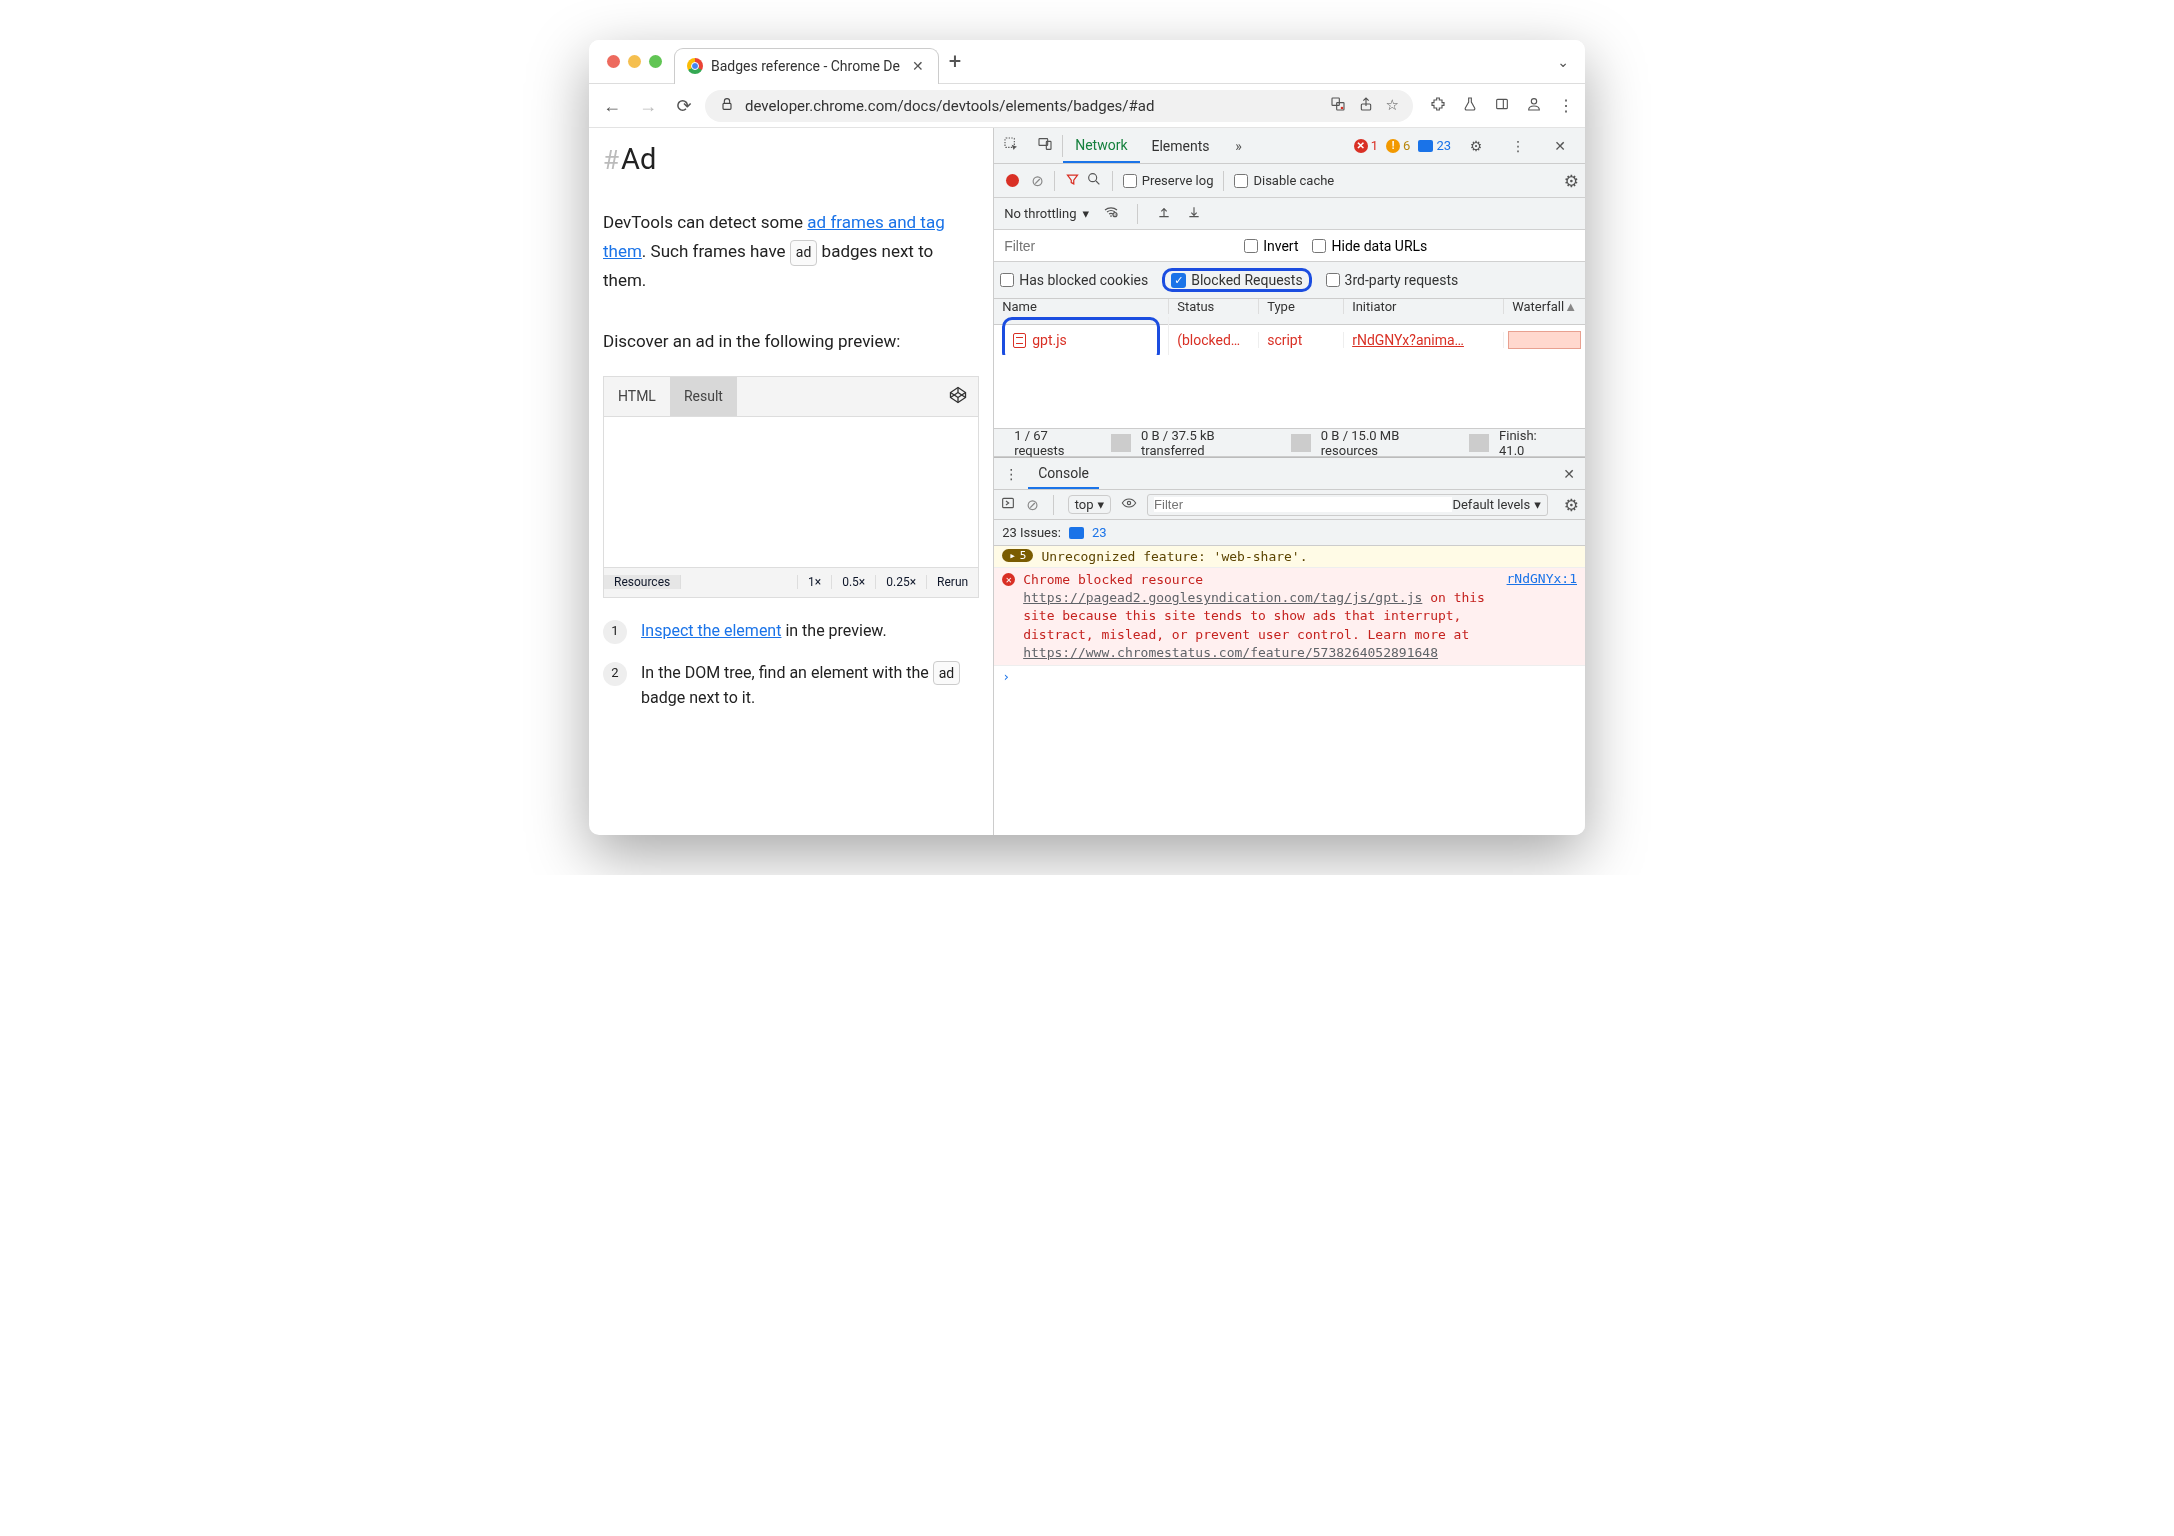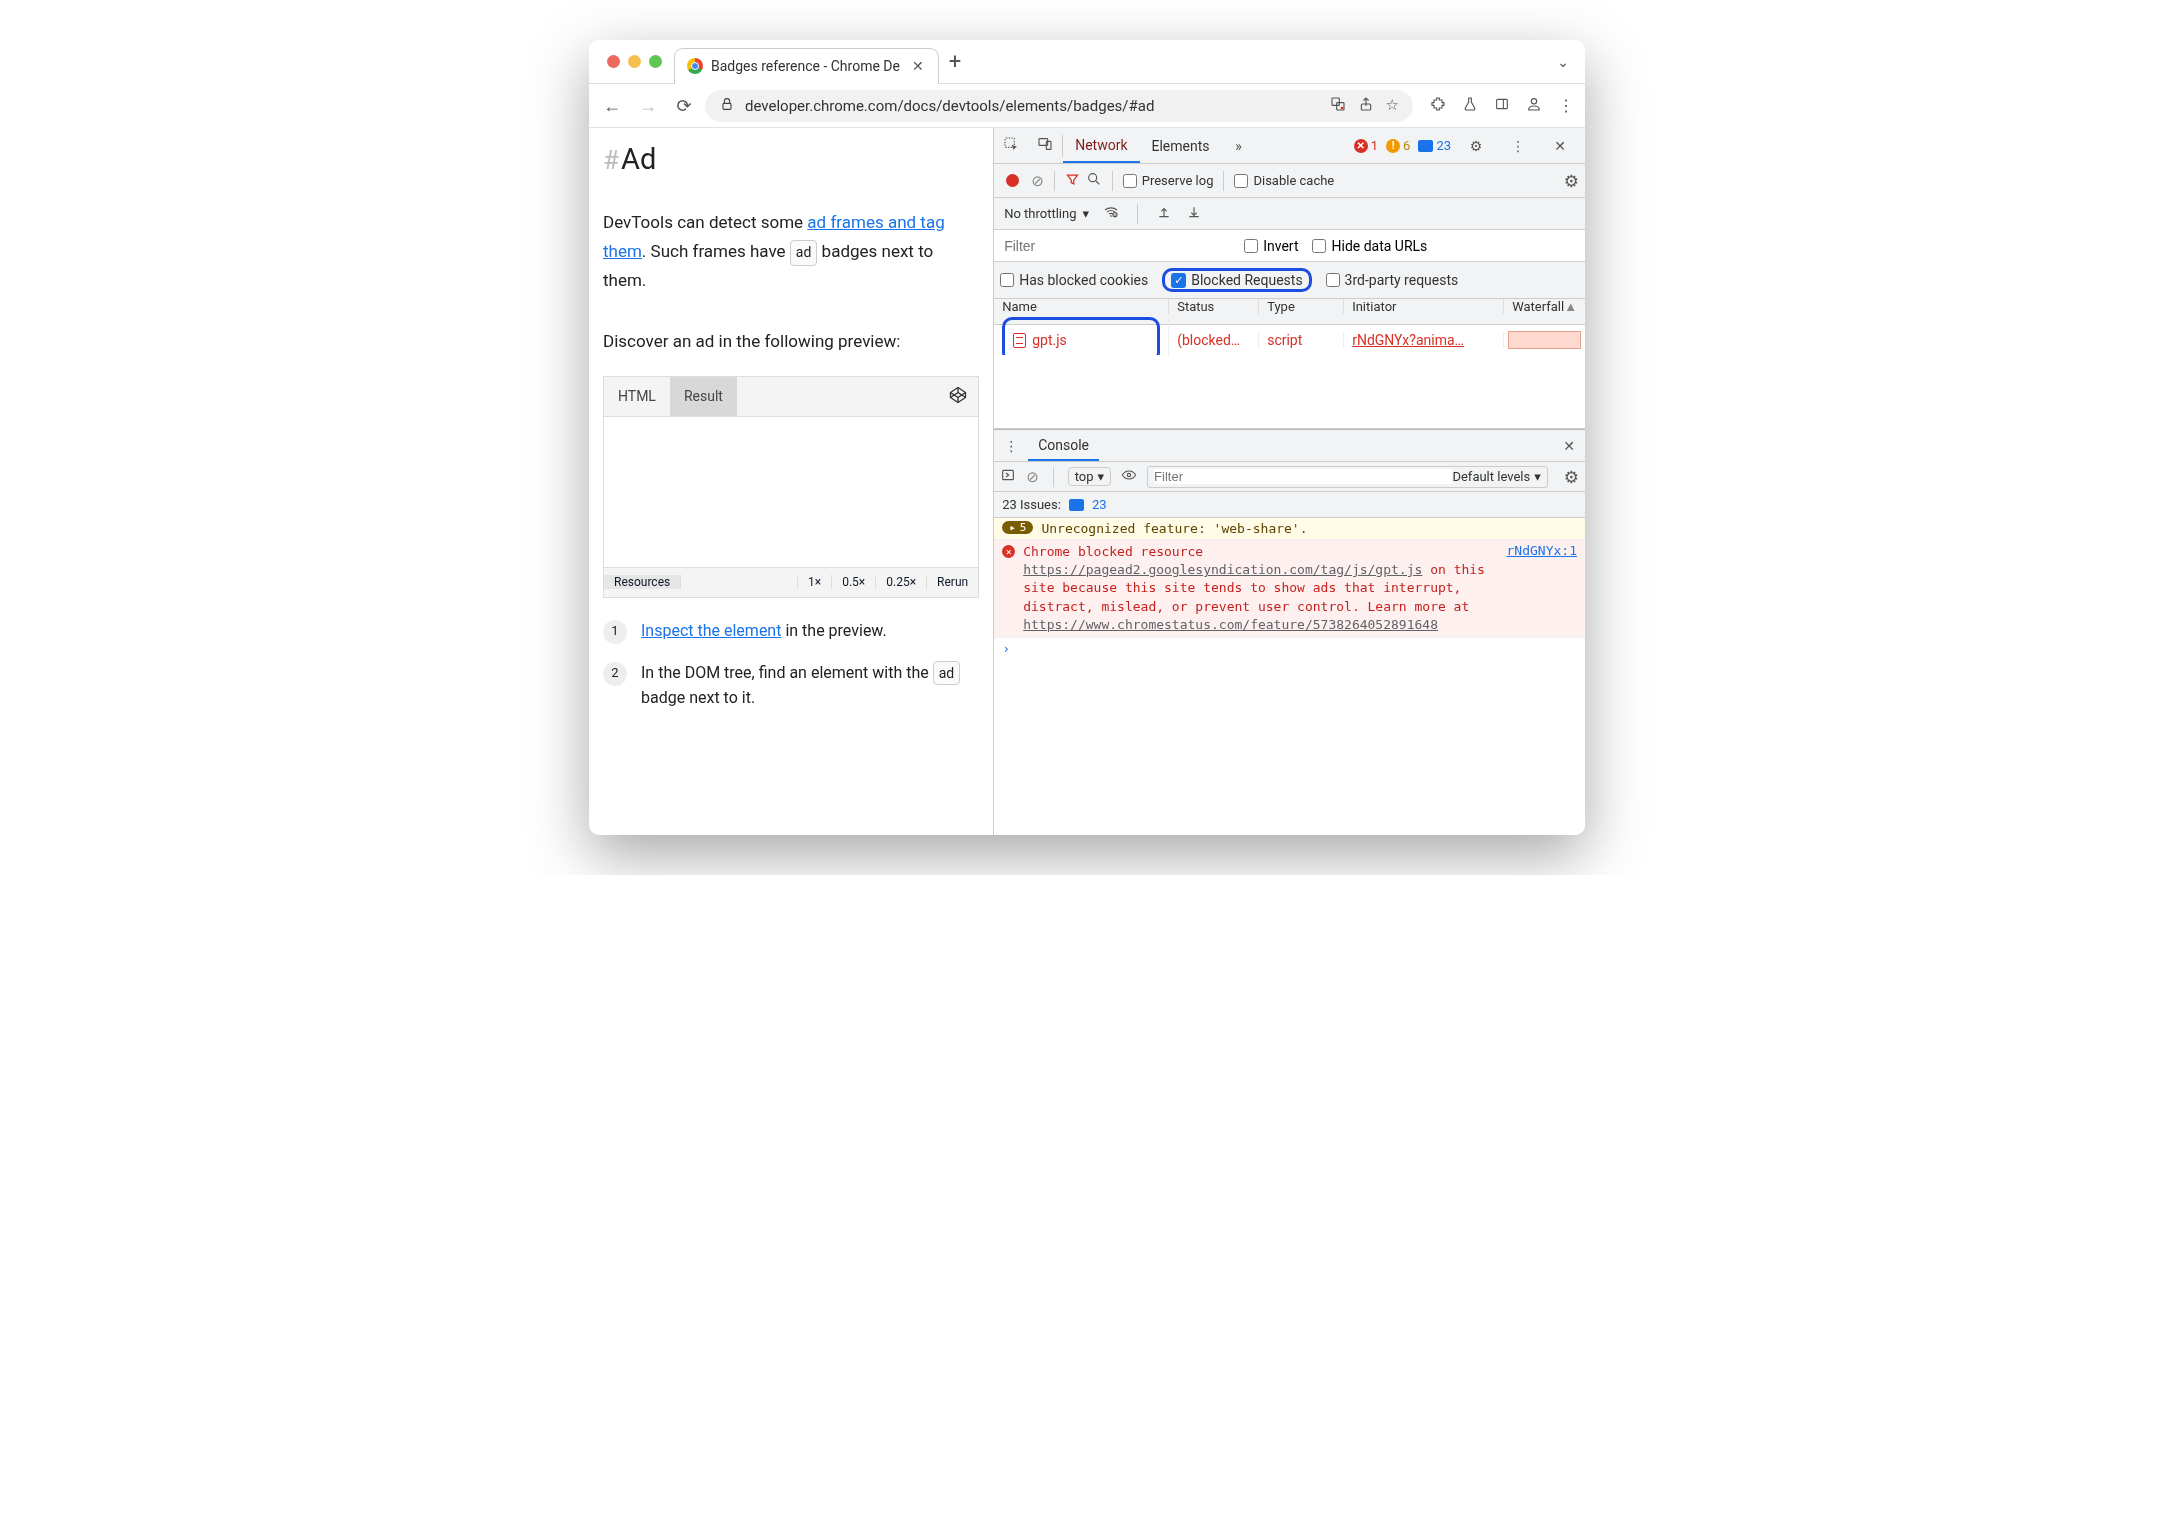--- a/index.html
+++ b/index.html
@@ -50,21 +50,21 @@
   .embed-footer .right-btns{margin-left:auto;display:flex;}
   .embed-footer .right-btns .fbtn{border-left:1px solid #ddd;}
   .steps{margin-top:20px;font-size:16px;color:#222;}
   .step{display:flex;gap:14px;margin-bottom:16px;align-items:flex-start;line-height:1.6;}
   .step-num{width:24px;height:24px;border-radius:50%;background:#eee;display:flex;align-items:center;justify-content:center;font-size:13px;flex-shrink:0;margin-top:2px;}
   
   .dt-tabs{height:36px;background:#f1f3f4;border-bottom:1px solid #ccc;display:flex;align-items:center;font-size:14px;color:#333;}
   .dt-tabs .ico{width:34px;text-align:center;color:#555;cursor:pointer;}
   .dt-tabs .sep{width:1px;height:22px;background:#ccc;}
   .dt-tab{padding:0 12px;height:100%;display:flex;align-items:center;cursor:pointer;}
-  .dt-tab.active{color:#7f1d1d;border-bottom:2px solid#1a73e8;}
+  .dt-tab.active{color:#15803d;border-bottom:2px solid#1a73e8;}
   .dt-right{margin-left:auto;display:flex;align-items:center;gap:8px;padding-right:8px;}
   .badge-err{color:#d93025;display:flex;align-items:center;gap:3px;font-size:13px;}
   .badge-warn{color:#b8860b;display:flex;align-items:center;gap:3px;font-size:13px;}
   .badge-info{color:#1a73e8;display:flex;align-items:center;gap:3px;font-size:13px;}
   .circ{width:14px;height:14px;border-radius:50%;display:inline-flex;align-items:center;justify-content:center;color:#fff;font-size:10px;font-weight:bold;}
   .circ.e{background:#d93025;}.circ.w{background:#f29900;color:#fff;}
   .msg-ico{width:15px;height:12px;background:#1a73e8;border-radius:2px;position:relative;display:inline-block;}
   .msg-ico::after{content:"";position:absolute;bottom:-3px;left:3px;border:3px solid transparent;border-top-color:#1a73e8;}
   
   .net-toolbar{height:34px;display:flex;align-items:center;border-bottom:1px solid #d0d0d0;background:#f1f3f4;padding:0 6px;gap:6px;font-size:13px;color:#333;}
@@ -366,20 +366,29 @@
           <div class="td c-status">(blocked…</div>
           <div class="td c-type">script</div>
           <div class="td c-init"><span class="init-link">rNdGNYx?anima…</span></div>
           <div class="td c-water" style="padding:0 4px;border-right:none;">
               <div class="waterfall-bar"></div>
             </div>
         </div>
         <div class="table-gap"></div>
       </div>
 
+      <div class="status-row">
+        <span>1 / 67 requests</span>
+          <span class="ssep"></span>
+        <span>0 B / 37.5 kB transferred</span>
+          <span class="ssep"></span>
+        <span>0 B / 15.0 MB resources</span>
+          <span class="ssep"></span>
+        <span>Finish: 41.0</span>
+      </div>
 
       <div class="drawer">
         <div class="drawer-tabs">
           <span class="dots">⋮</span>
           <div class="drawer-tab">Console</div>
           <span class="drawer-close">✕</span>
         </div>
         <div class="drawer-toolbar">
           <span style="color:#555;"><svg class="ico-s" viewBox="0 0 24 24">
                 <rect x="4" y="5" width="16" height="14" rx="1.5"></rect>

